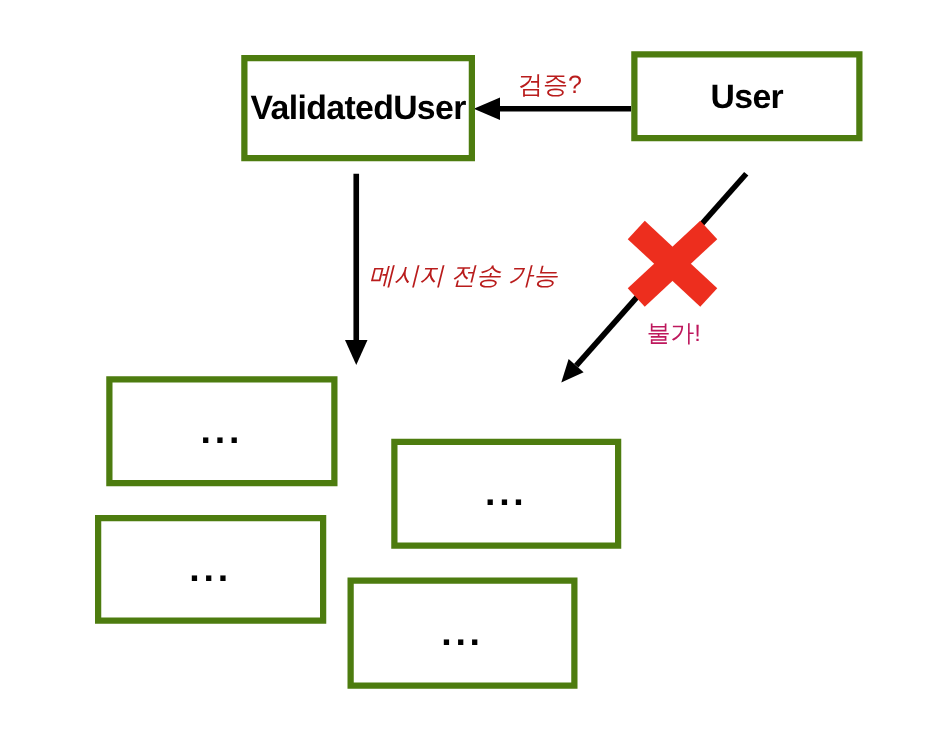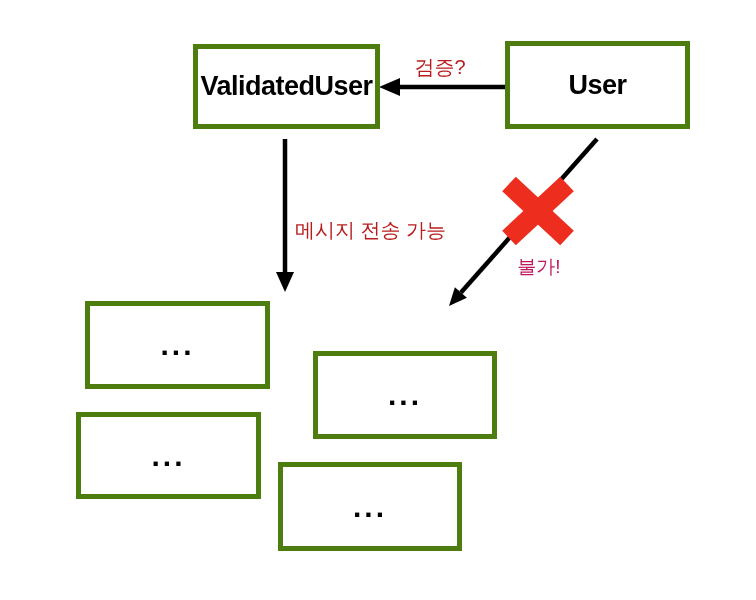--- a/index.html
+++ b/index.html
@@ -55,28 +55,28 @@
     font-size: 20px;
     color: #b91c1c;
     white-space: nowrap;
     text-align: center;
   }
   .edge-label-small {
     font-size: 19px;
   }
   
   #node-validated-user { left: 193px; top: 44px;  width: 187px; height: 85px; }
-  #node-user           { left: 505px; top: 41px;  width: 185px; height: 88px; }
+  #node-user           { left: 505px; top: 41px;  width: 185px; height: 72px; }
   #ph-box-0            { left: 85px;  top: 301px; width: 185px; height: 88px; }
   #ph-box-1            { left: 313px; top: 351px; width: 184px; height: 88px; }
   #ph-box-2            { left: 76px;  top: 412px; width: 185px; height: 87px; }
   #ph-box-3            { left: 278px; top: 462px; width: 184px; height: 89px; }
   
   #label-validate { left: 390px; top: 54px;  width: 100px; }
-  #label-send-ok  { left: 295px; top: 217px; }
+  #label-send-ok  { left: 295px; top: 207px; font-style: italic; }
   #label-blocked  { left: 489px; top: 254px; width: 100px; }
 </style>
 </head>
 <body>
 
 <div class="canvas">
 
   <svg class="overlay" viewBox="0 0 756 600" xmlns="http://www.w3.org/2000/svg">
 
     <g>

